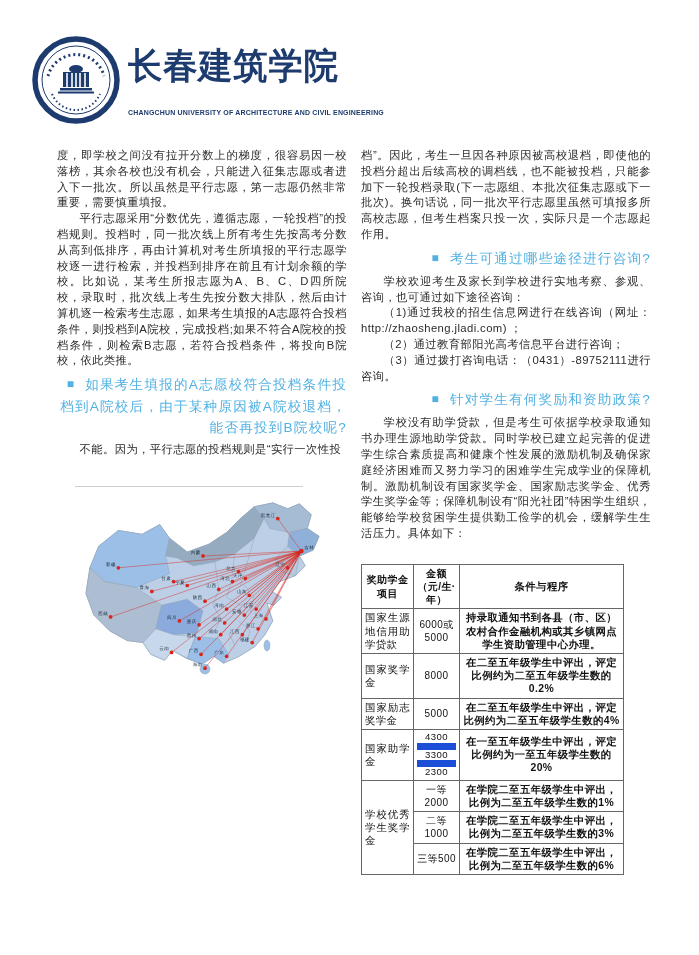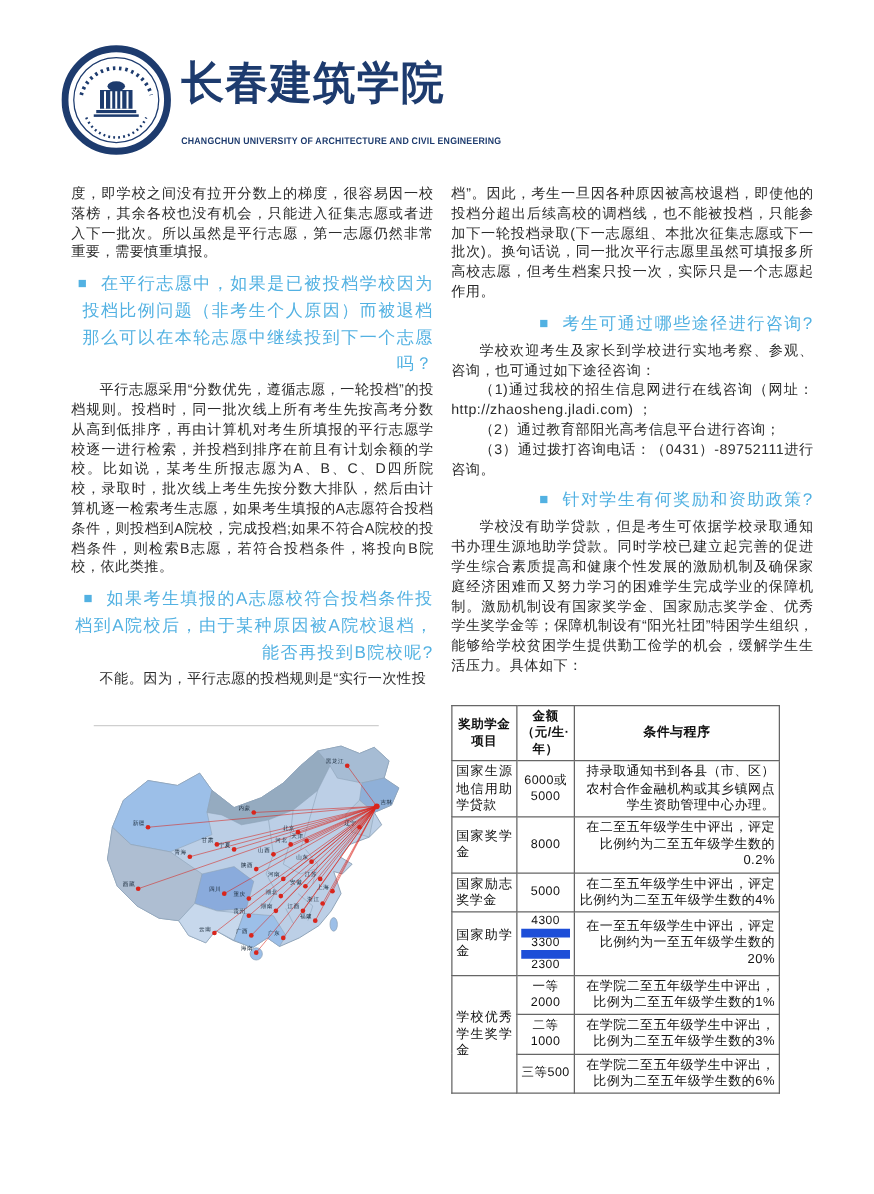--- a/index.html
+++ b/index.html
@@ -1,21 +1,21 @@
 <!DOCTYPE html>
 <html><head>
 <meta charset="utf-8">
 <style>
   html,body{margin:0;padding:0;}
   body{
     width:699px;height:955px;position:relative;background:#ffffff;
     font-family:"Liberation Sans","DejaVu Sans",sans-serif;overflow:hidden;
   }
   
-  .logo-block{position:absolute;left:49px;top:36px;width:310px;height:96px;}
+  .logo-block{position:absolute;left:32px;top:36px;width:310px;height:96px;}
   .seal{position:absolute;left:0;top:0;width:88px;height:88px;}
   .uni-cn{
     position:absolute;left:96px;top:6px;width:214px;
     font-size:36px;font-weight:bold;color:#1d3b6e;letter-spacing:1px;
     transform:scaleX(.95);transform-origin:left;white-space:nowrap;
     font-family:"Liberation Serif","DejaVu Serif",serif;
   }
   .uni-en{
     position:absolute;left:96px;top:72px;width:214px;
     font-size:7.6px;font-weight:bold;color:#1d3b6e;letter-spacing:.2px;
@@ -45,21 +45,21 @@
   .map-svg{display:block;margin:8px 0 0 14px;}
   
   .sch-table{
     width:263px;border-collapse:collapse;margin-top:22px;
     font-size:10.4px;line-height:13.2px;color:#111;table-layout:fixed;
   }
   .sch-table th,.sch-table td{border:1px solid #666;padding:2px 3px;vertical-align:middle;}
   .sch-table th{font-weight:bold;text-align:center;}
   .item-cell{}
   .amount-cell{text-align:center;white-space:pre-line;font-size:10px;}
-  .cond-cell{text-align:right;padding:3px 5px;}
+  .cond-cell{text-align:center;padding:3px 5px;font-weight:bold;}
   .stack{padding:0;}
   .stack div{border-bottom:7px solid #1d4ed8;font-size:9.6px;line-height:10.6px;text-align:center;padding:0 2px;}
   .stack div:last-child{border-bottom:none;}
 </style>
 </head>
 <body>
 
 <div class="page">
 
   <div class="logo-block">
@@ -79,21 +79,20 @@
       </g>
       <rect x="28" y="52" width="32" height="2.5" fill="#1d3b6e"></rect>
       <rect x="26" y="55.5" width="36" height="2" fill="#1d3b6e"></rect>
     </svg>
     <div class="uni-cn">长春建筑学院</div>
     <div class="uni-en">CHANGCHUN UNIVERSITY OF ARCHITECTURE AND CIVIL ENGINEERING</div>
   </div>
 
   <div class="col col-left">
     <p class="body">度，即学校之间没有拉开分数上的梯度，很容易因一校落榜，其余各校也没有机会，只能进入征集志愿或者进入下一批次。所以虽然是平行志愿，第一志愿仍然非常重要，需要慎重填报。</p>
-    <div class="sec-head"><span class="bullet">■</span><span>在平行志愿中，如果是已被投档学校因为投档比例问题（非考生个人原因）而被退档那么可以在本轮志愿中继续投到下一个志愿吗？</span></div>
     <p class="body indent">平行志愿采用“分数优先，遵循志愿，一轮投档”的投档规则。投档时，同一批次线上所有考生先按高考分数从高到低排序，再由计算机对考生所填报的平行志愿学校逐一进行检索，并投档到排序在前且有计划余额的学校。比如说，某考生所报志愿为A、B、C、D四所院校，录取时，批次线上考生先按分数大排队，然后由计算机逐一检索考生志愿，如果考生填报的A志愿符合投档条件，则投档到A院校，完成投档;如果不符合A院校的投档条件，则检索B志愿，若符合投档条件，将投向B院校，依此类推。</p>
     <div class="sec-head"><span class="bullet">■</span><span>如果考生填报的A志愿校符合投档条件投档到A院校后，由于某种原因被A院校退档，能否再投到B院校呢?</span></div>
     <p class="body indent">不能。因为，平行志愿的投档规则是“实行一次性投</p>
 
     <div class="map-wrap">
       <div class="map-divider"></div>
       <svg class="map-svg" viewBox="0 0 270 184" width="266" height="181">
         <path d="M28,52 L48,36 L72,40 L90,30 L100,44 L118,58 L140,50 L158,38 L172,24 L186,12 L205,8 L220,14 L232,9 L244,20 L240,34 L252,42 L246,56 L232,62 L238,72 L228,82 L212,88 L204,98 L214,104 L206,112 L199,110 L205,128 L197,142 L187,154 L171,164 L155,171 L145,164 L133,172 L117,166 L103,158 L95,168 L81,162 L73,150 L57,148 L39,138 L23,122 L15,100 L19,74 Z" fill="#bccfe6" stroke="#8fa3b8" stroke-width="0.8"></path>
         <path d="M28,52 L48,36 L72,40 L90,30 L100,44 L96,62 L100,80 L66,94 L34,88 L19,74 Z" fill="#9cbfe8" stroke="#8fa3b8" stroke-width="0.5"></path>
         <path d="M34,88 L66,94 L92,112 L86,136 L73,150 L57,148 L39,138 L23,122 L15,100 L19,74 Z" fill="#aebed2" stroke="#8fa3b8" stroke-width="0.5"></path>

